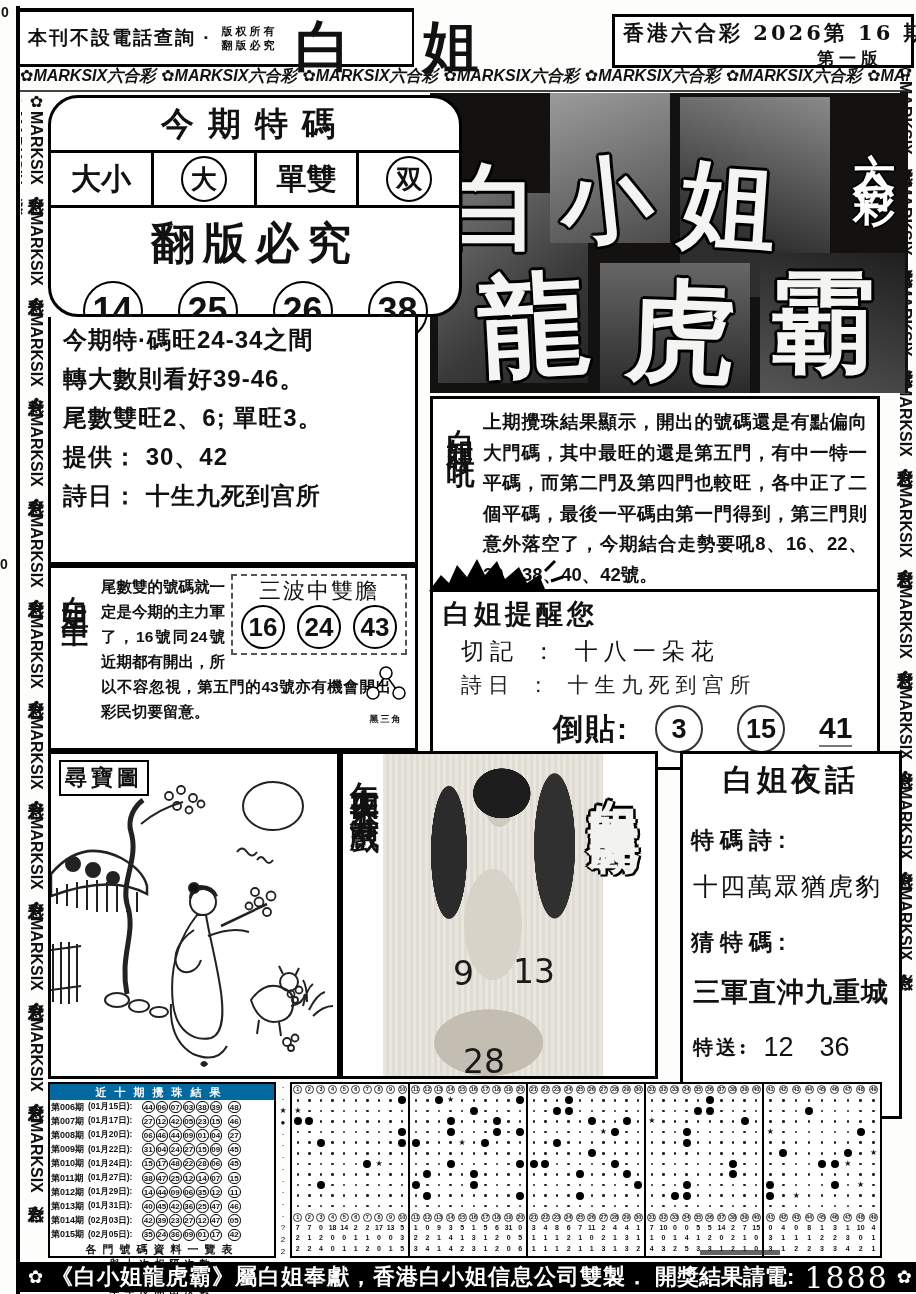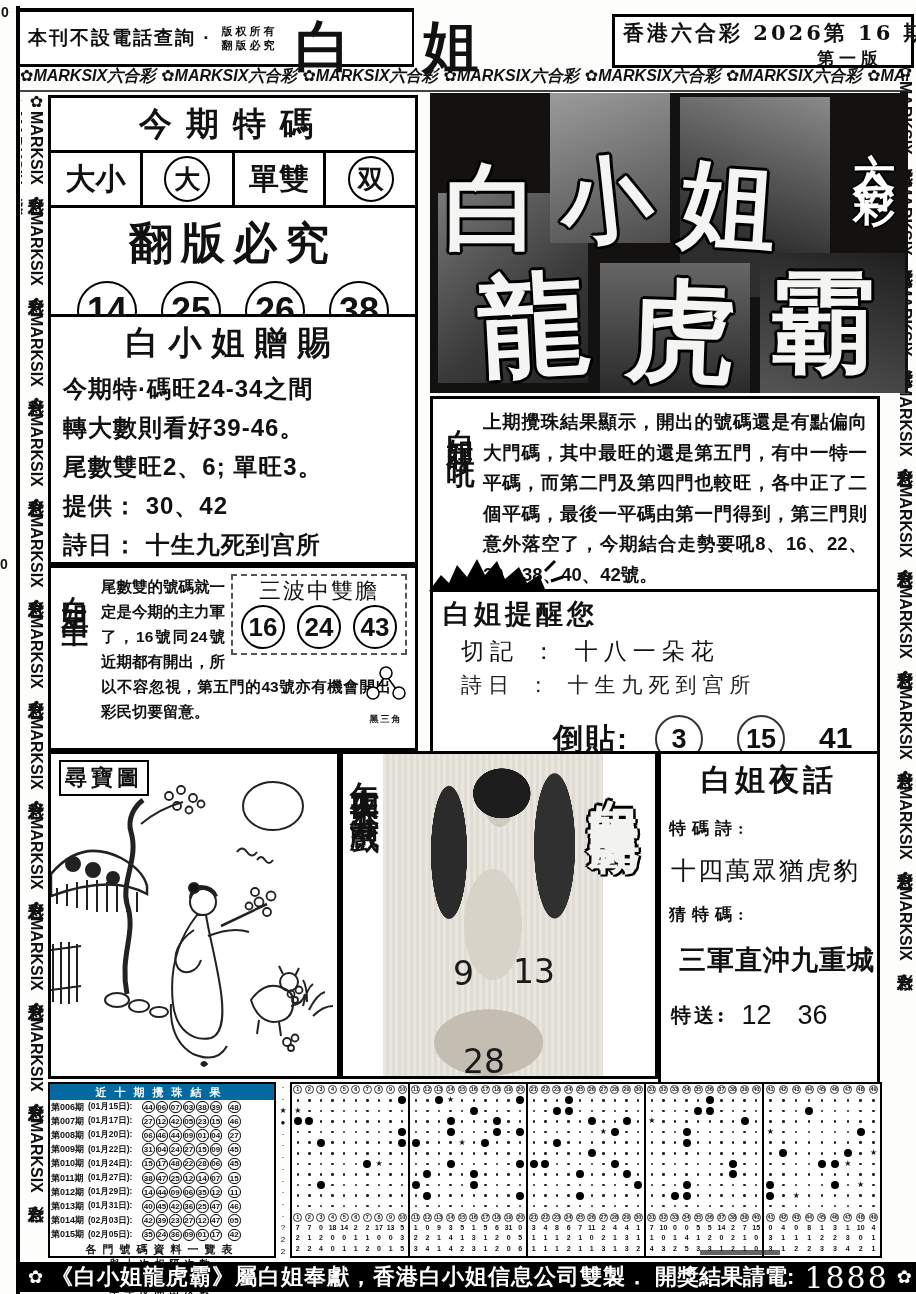--- a/index.html
+++ b/index.html
@@ -26,21 +26,21 @@
   .brand-band{left:20px;top:62px;width:888px;height:28px;overflow:hidden;white-space:nowrap;
               border-bottom:2px solid #444;display:flex;align-items:center;}
   .band-item{font-weight:bold;font-size:16px;letter-spacing:0;margin-right:6px;white-space:nowrap;font-style:italic;}
   .v-strip{writing-mode:vertical-rl;text-orientation:mixed;overflow:hidden;}
   .left-strip{left:21px;top:92px;width:25px;height:1165px;font-size:12px;font-weight:bold;letter-spacing:1px;}
   .right-strip{left:883px;top:62px;width:32px;height:1198px;font-size:16px;font-weight:bold;letter-spacing:2px;}
   .v-strip .band-item{margin:0 0 8px 0;font-style:normal;}
   
   .blk{border:3px solid #000;background:#fff;box-sizing:border-box;}
   
-  .sp-box{left:48px;top:95px;width:370px;height:222px;}
+  .sp-box{left:48px;top:95px;width:414px;height:222px;border-radius:30px;}
   .sp-title{font-size:33px;font-weight:900;text-align:center;letter-spacing:14px;margin-top:4px;}
   .sp-row{display:flex;border-top:3px solid #000;border-bottom:3px solid #000;height:52px;align-items:center;margin-top:3px;}
   .sp-cell{flex:1;text-align:center;font-size:30px;font-weight:900;display:flex;align-items:center;justify-content:center;height:100%;}
   .sp-cell.b{border-right:3px solid #000;}
   .circ{display:inline-flex;align-items:center;justify-content:center;border:2px solid #000;border-radius:50%;}
   .pick{width:42px;height:42px;font-size:26px;font-weight:900;}
   .sp-sub{font-size:44px;font-weight:900;text-align:center;letter-spacing:8px;margin-top:6px;font-family:"DejaVu Serif","Liberation Serif",serif;}
   .sp-nums{display:flex;justify-content:space-around;padding:8px 14px 0 14px;}
   .sp-nums .circ{width:56px;height:56px;font-size:36px;font-weight:600;border-width:2px;}
   
@@ -82,21 +82,21 @@
   .roar-box{left:430px;top:396px;width:450px;height:196px;display:flex;position:absolute;}
   .roar-vt{writing-mode:vertical-rl;text-orientation:upright;font-size:28px;font-weight:700;
            font-family:"DejaVu Serif","Liberation Serif",serif;letter-spacing:10px;margin:8px 0 0 8px;}
   .roar-body{flex:1;padding:8px 10px 0 4px;font-size:18.5px;font-weight:bold;line-height:30.5px;text-align:justify;}
   .splash{position:absolute;left:-6px;bottom:-8px;}
   
   .remind-box{left:430px;top:592px;width:450px;height:178px;border-top-width:0;}
   .rem-title{font-size:27px;font-weight:900;letter-spacing:4px;margin:4px 0 0 10px;}
   .rem-line{font-size:23px;margin:4px 0 0 28px;font-family:"DejaVu Serif","Liberation Serif",serif;letter-spacing:6px;white-space:nowrap;}
   .rem-line.l2{font-size:21px;color:#222;}
-  .rem-bottom{display:flex;align-items:center;margin:16px 0 0 120px;}
+  .rem-bottom{display:flex;align-items:center;margin:6px 0 0 120px;}
   .rem-label{font-size:30px;font-weight:900;letter-spacing:2px;margin-right:26px;}
   .rem-bottom .circ{width:44px;height:44px;font-size:27px;font-weight:600;margin-right:34px;border-color:#333;}
   .rem-plain{font-size:30px;font-weight:600;border-bottom:2px solid #777;}
   
   .treasure-box{left:48px;top:751px;width:292px;height:328px;}
   .tre-title{position:absolute;left:8px;top:6px;font-size:22px;font-weight:900;letter-spacing:4px;
              font-family:"DejaVu Serif","Liberation Serif",serif;border:2px solid #000;padding:1px 4px;background:#fff;}
   
   .photo-panel{left:340px;top:751px;width:318px;height:328px;display:flex;overflow:hidden;}
   .pp-vt{writing-mode:vertical-rl;text-orientation:upright;font-size:29px;font-weight:900;letter-spacing:6px;margin:4px 0 0 2px;z-index:3;}
@@ -112,25 +112,25 @@
      }
   .pp-num{position:absolute;font-size:33px;font-weight:500;color:#1a1a1a;z-index:4;font-family:"DejaVu Sans",sans-serif;}
   .pp-n1{left:110px;top:200px;}
   .pp-n2{left:170px;top:198px;}
   .pp-n3{left:120px;top:288px;}
   .pp-vt2{position:absolute;right:6px;top:4px;writing-mode:vertical-rl;text-orientation:upright;
           font-size:52px;font-weight:900;letter-spacing:6px;color:#f2f2ef;z-index:4;
           font-family:"DejaVu Serif","Liberation Serif",serif;
           text-shadow:2.5px 0 #000,-2.5px 0 #000,0 2.5px #000,0 -2.5px #000,2px 2px #000,-2px -2px #000;}
   
-  .night-box{left:658px;top:751px;width:222px;height:368px;}
+  .night-box{left:680px;top:751px;width:222px;height:368px;}
   .nt-title{font-size:30px;font-weight:900;letter-spacing:4px;text-align:center;margin-top:6px;}
-  .nt-label{font-size:17px;font-weight:900;letter-spacing:6px;margin:16px 0 0 8px;font-family:Liberation Serif, serif;}
+  .nt-label{font-size:23px;font-weight:900;letter-spacing:6px;margin:24px 0 0 8px;font-family:Liberation Sans, sans-serif;}
   .nt-poem1{font-size:25px;margin:14px 0 0 10px;letter-spacing:2px;font-family:"DejaVu Serif","Liberation Serif",serif;white-space:nowrap;}
-  .nt-poem2{font-size:27px;font-weight:900;margin:16px 0 0 18px;letter-spacing:1px;white-space:nowrap;}
+  .nt-poem2{font-size:27px;font-weight:900;margin:16px 0 0 10px;letter-spacing:1px;white-space:nowrap;}
   .nt-send{display:flex;align-items:center;margin:22px 0 0 10px;}
   .nt-send-label{font-size:20px;font-weight:700;letter-spacing:3px;font-family:"DejaVu Serif","Liberation Serif",serif;margin-right:14px;}
   .nt-num{font-size:27px;font-weight:500;margin-right:26px;}
   
   .results{left:48px;top:1082px;width:228px;height:176px;border:2px solid #000;background:#fff;box-sizing:border-box;}
   .rt-title{background:#0369a1;color:#fff;font-size:11px;font-weight:bold;letter-spacing:8px;text-align:center;height:16px;line-height:16px;white-space:nowrap;overflow:hidden;}
   .rt-row{display:flex;align-items:center;height:14.2px;white-space:nowrap;}
   .rt-p{font-size:9px;font-weight:bold;width:37px;margin-left:1px;}
   .rt-d{font-size:8.5px;font-weight:bold;width:54px;}
   .ball{width:12.5px;height:12.5px;border:1px solid #000;border-radius:50%;font-size:8px;font-weight:bold;
@@ -230,21 +230,20 @@
     <div class="sp-sub">翻版必究</div>
     <div class="sp-nums">
       <span class="circ">14</span>
       <span class="circ">25</span>
       <span class="circ">26</span>
       <span class="circ">38</span>
     </div>
   </div>
 
   <div class="abs blk gift-box">
-    <div class="gift-title">白小姐贈賜</div>
     <div class="gift-line">今期特·碼旺24-34之間</div>
     <div class="gift-line">轉大數則看好39-46。</div>
     <div class="gift-line">尾數雙旺2、6; 單旺3。</div>
     <div class="gift-line">提供： 30、42</div>
     <div class="gift-line">詩日： 十生九死到宫所</div>
   </div>
 
   <div class="abs blk three-box">
     <div class="three-vt">白姐三中二</div>
     <div class="three-body">

